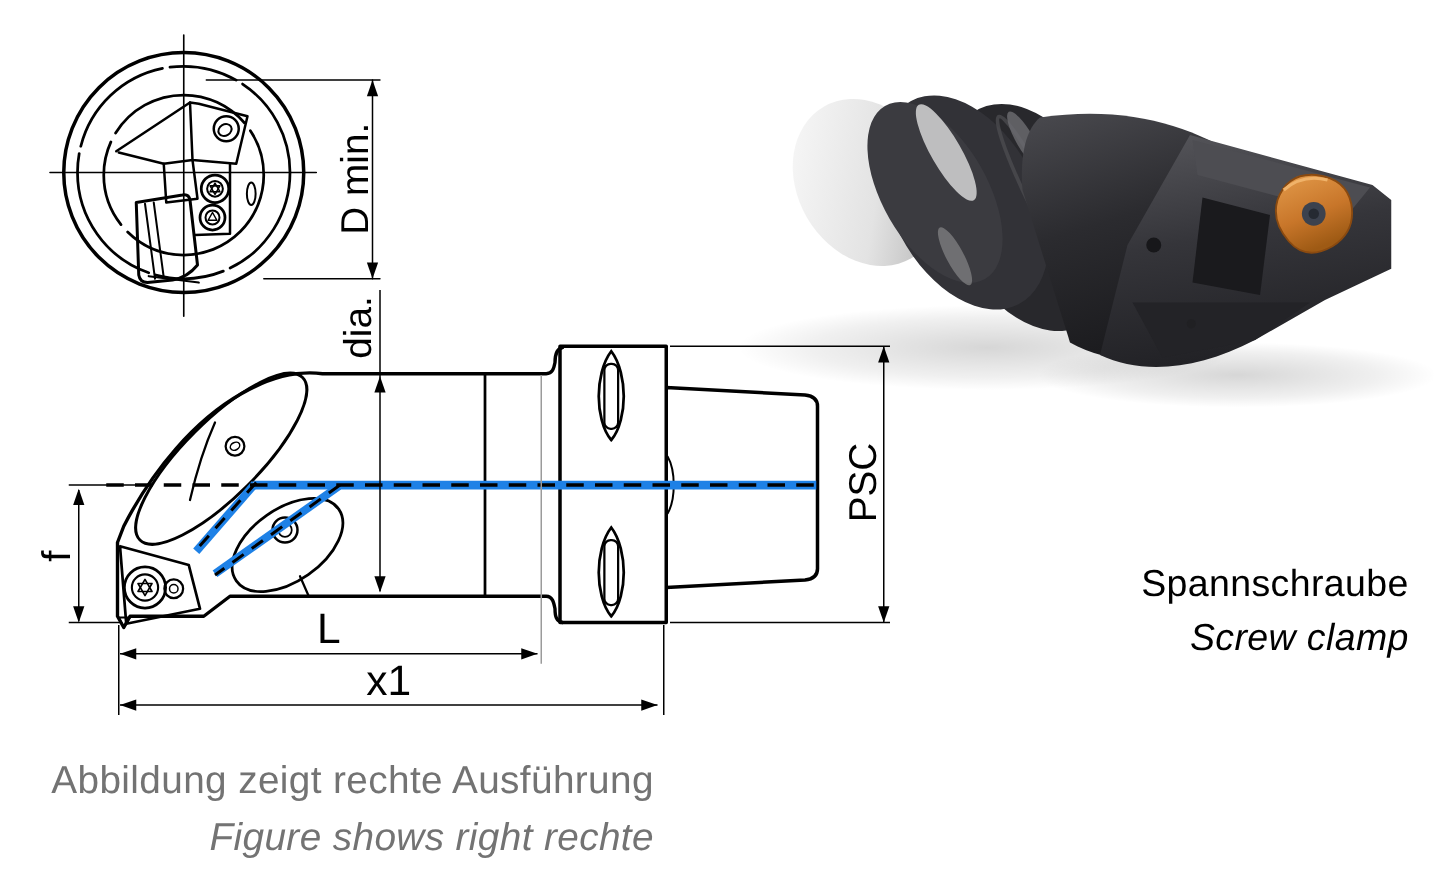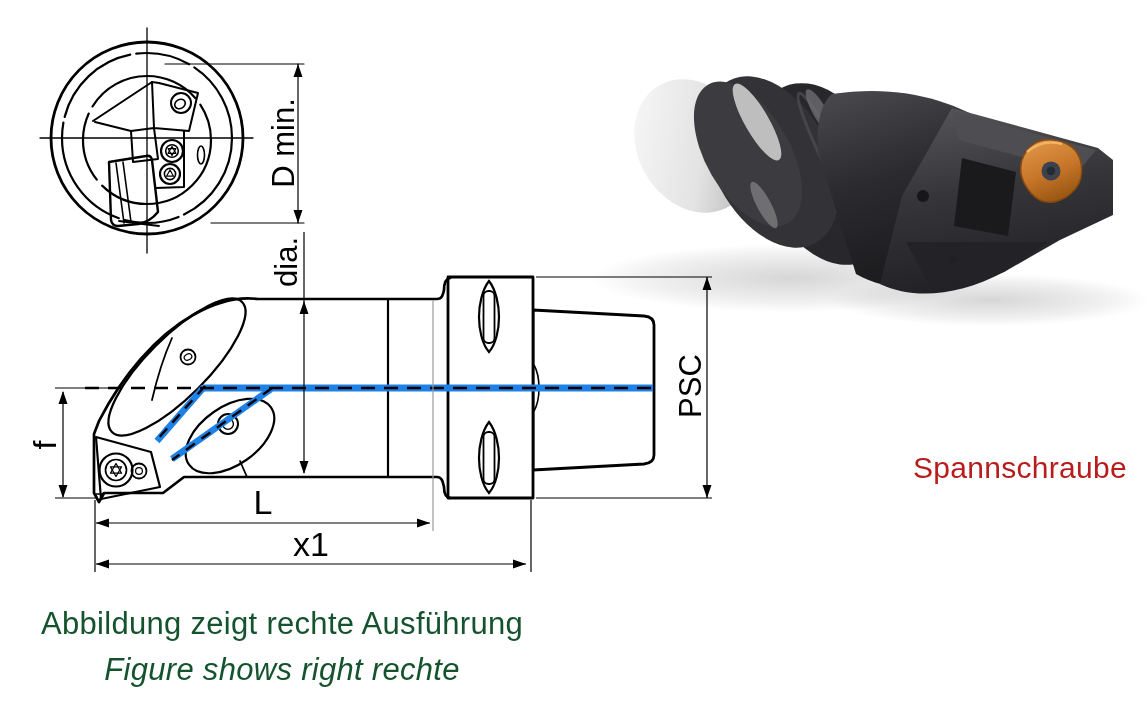--- a/index.html
+++ b/index.html
@@ -4,25 +4,25 @@
 <style>
   html,body{margin:0;padding:0;background:#ffffff;}
   .page{
     position:relative;width:1147px;height:709px;background:#ffffff;overflow:hidden;
     font-family:"Liberation Sans", sans-serif;
   }
   .page svg{position:absolute;left:0;top:0;}
   .dim-label{font-family:"Liberation Sans", sans-serif;fill:#000;}
   .caption-right{
     position:absolute;right:20px;top:446px;text-align:right;
-    color:#b91c1c;font-size:30px;line-height:43px;letter-spacing:.3px;
+    color:#000000;font-size:30px;line-height:43px;letter-spacing:.3px;
   }
   .caption-left{
-    position:absolute;left:41px;top:601px;text-align:center;
-    color:#14532d;font-size:31px;line-height:46px;letter-spacing:.3px;
+    position:absolute;left:41px;top:601px;text-align:right;
+    color:#737373;font-size:31px;line-height:46px;letter-spacing:.3px;
   }
   .it{font-style:italic;}
 </style>
 </head>
 <body>
 
 <div class="page">
 
 <svg width="1147" height="709" viewBox="0 0 1147 709">
   <defs>
@@ -227,20 +227,21 @@
 
   <text class="dim-label" transform="translate(56,445) rotate(-90)" text-anchor="middle" font-size="32">f</text>
   <text class="dim-label" transform="translate(297,262) rotate(-90)" text-anchor="middle" font-size="31">dia.</text>
   <text class="dim-label" transform="translate(701,386) rotate(-90)" text-anchor="middle" font-size="31">PSC</text>
   <text class="dim-label" x="263" y="514" text-anchor="middle" font-size="34">L</text>
   <text class="dim-label" x="311" y="556" text-anchor="middle" font-size="34">x1</text>
 </svg>
 
 <div class="caption-right">
   <div>Spannschraube</div>
+  <div class="it">Screw clamp</div>
 </div>
 
 <div class="caption-left">
   <div>Abbildung zeigt rechte Ausführung</div>
   <div class="it">Figure shows right rechte</div>
 </div>
 
 </div>
 
 </body></html>

